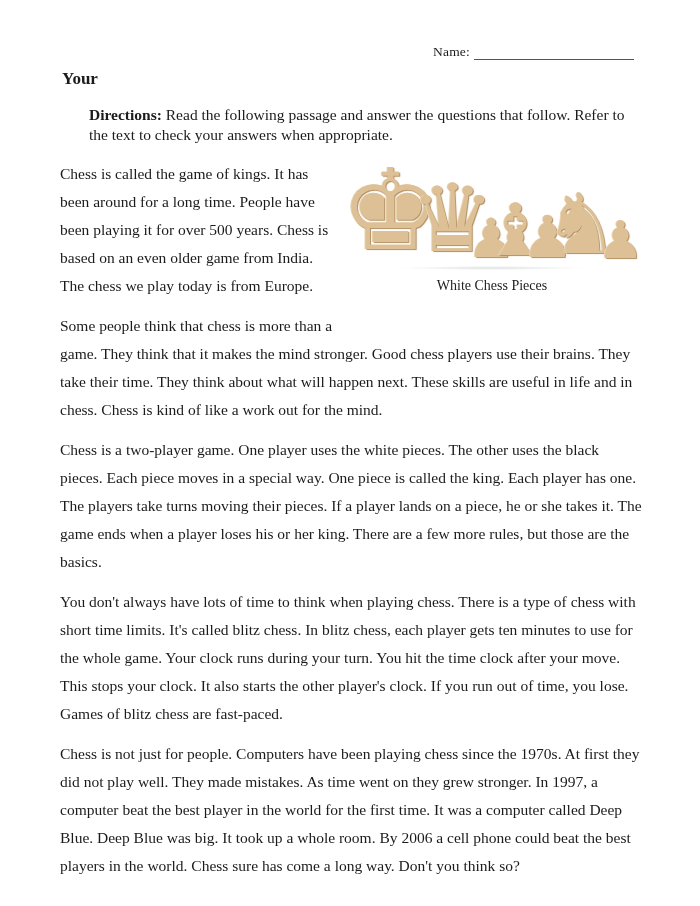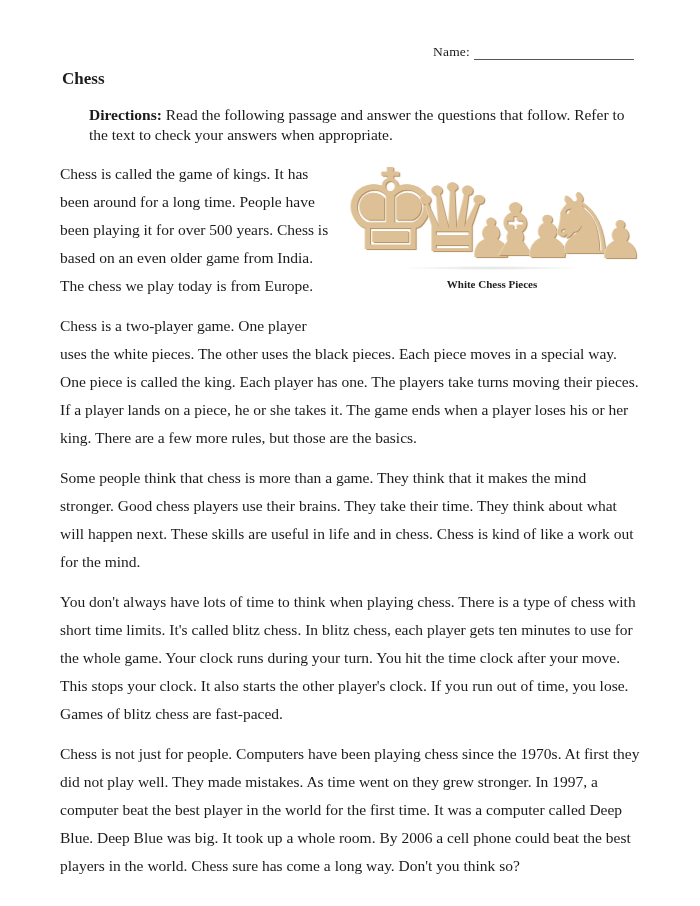--- a/index.html
+++ b/index.html
@@ -86,38 +86,37 @@
   .piece.pawn-c  { font-size: 52px;  margin-left: -22px; }
   .photo-shadow {
     height: 4px;
     width: 190px;
     margin: -2px auto 0;
     border-radius: 50%;
     background: radial-gradient(ellipse at center, rgba(0,0,0,0.12), rgba(0,0,0,0) 70%);
   }
   .photo-caption {
     display: block;
-    font-size: 11px;
+    font-size: 14px;
     margin-top: 8px;
     color: #222;
-    font-weight: bold;
   }
 </style>
 </head>
 <body>
 
 <div class="page">
 
   <div class="name-row">
     <span class="name-label">Name:</span>
     <span class="name-line"></span>
   </div>
 
   <div class="title-block">
-    <div class="subtitle">Chess</div>
+    <div class="subtitle">Your</div>
   </div>
 
   <p class="directions">
     <span class="directions-label">Directions:</span>
     <span>Read the following passage and answer the questions that follow. Refer to the text to check your answers when appropriate.</span>
   </p>
 
   <div class="passage">
 
     <figure class="chess-figure">
@@ -128,20 +127,20 @@
         <span class="piece bishop">♝</span>
         <span class="piece pawn-b">♟</span>
         <span class="piece knight">♞</span>
         <span class="piece pawn-c">♟</span>
       </div>
       <div class="photo-shadow"></div>
       <figcaption class="photo-caption">White Chess Pieces</figcaption>
     </figure>
 
     <p>Chess is called the game of kings. It has been around for a long time. People have been playing it for over 500 years. Chess is based on an even older game from India. The chess we play today is from Europe.</p>
+    <p>Some people think that chess is more than a game. They think that it makes the mind stronger. Good chess players use their brains. They take their time. They think about what will happen next. These skills are useful in life and in chess. Chess is kind of like a work out for the mind.</p>
     <p>Chess is a two-player game. One player uses the white pieces. The other uses the black pieces. Each piece moves in a special way. One piece is called the king. Each player has one. The players take turns moving their pieces. If a player lands on a piece, he or she takes it. The game ends when a player loses his or her king. There are a few more rules, but those are the basics.</p>
-    <p>Some people think that chess is more than a game. They think that it makes the mind stronger. Good chess players use their brains. They take their time. They think about what will happen next. These skills are useful in life and in chess. Chess is kind of like a work out for the mind.</p>
     <p>You don't always have lots of time to think when playing chess. There is a type of chess with short time limits. It's called blitz chess. In blitz chess, each player gets ten minutes to use for the whole game. Your clock runs during your turn. You hit the time clock after your move. This stops your clock. It also starts the other player's clock. If you run out of time, you lose. Games of blitz chess are fast-paced.</p>
     <p>Chess is not just for people. Computers have been playing chess since the 1970s. At first they did not play well. They made mistakes. As time went on they grew stronger. In 1997, a computer beat the best player in the world for the first time. It was a computer called Deep Blue. Deep Blue was big. It took up a whole room. By 2006 a cell phone could beat the best players in the world. Chess sure has come a long way. Don't you think so?</p>
 
   </div>
 
 </div>
 
 </body></html>

